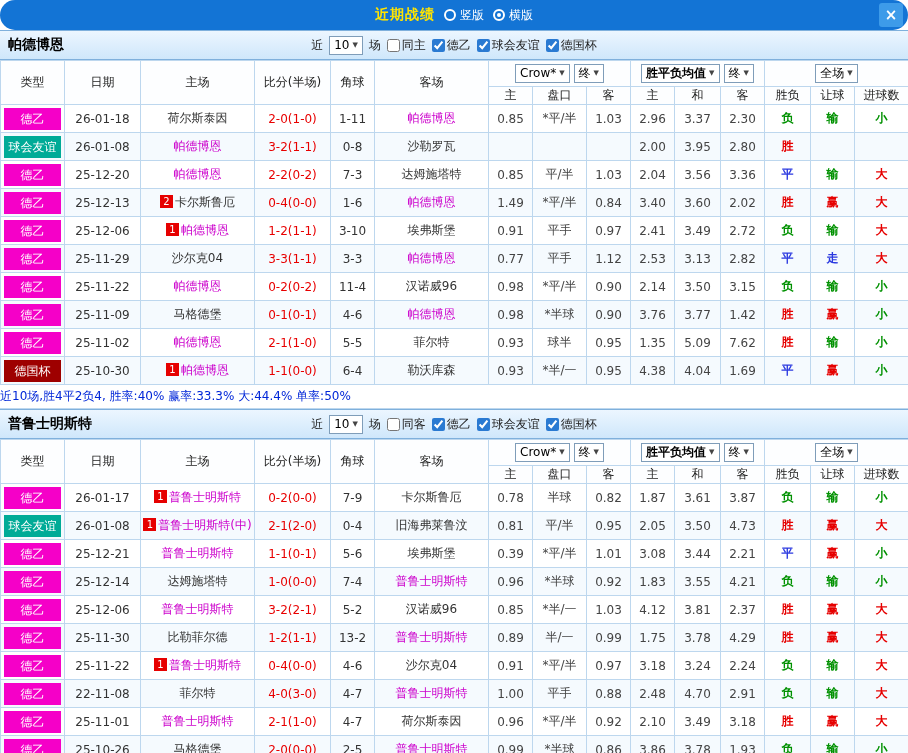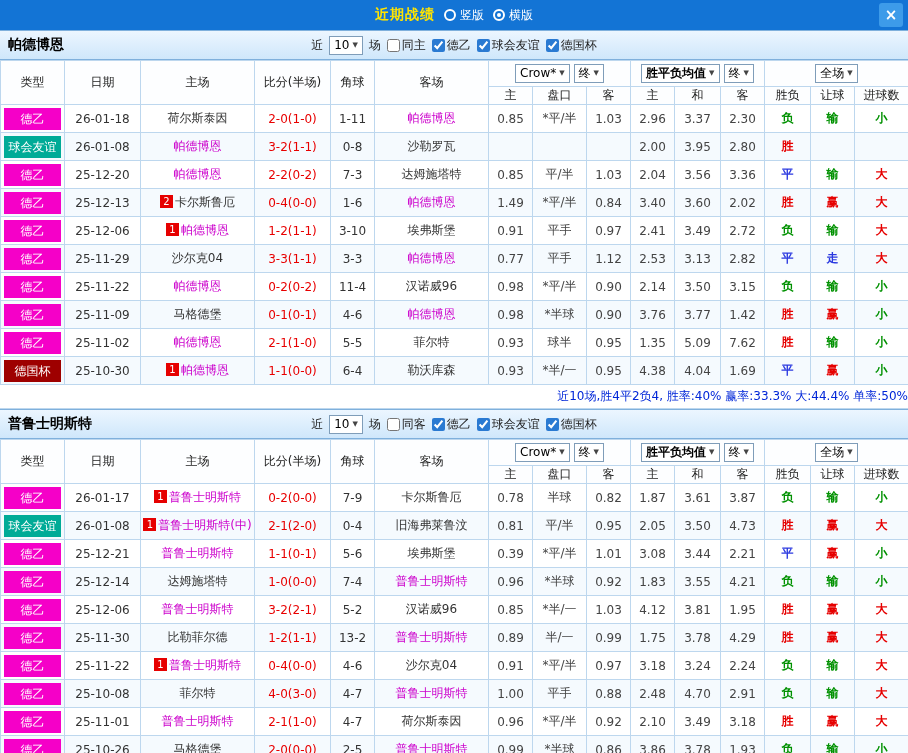--- a/index.html
+++ b/index.html
@@ -1,20 +1,20 @@
 <!DOCTYPE html>
 <html><head>
 <meta charset="utf-8">
 <style>
   html,body{margin:0;padding:0;background:#fff;}
   body{width:908px;height:753px;overflow:hidden;font-family:"DejaVu Sans","Liberation Sans",sans-serif;}
   .page{width:908px;height:753px;overflow:hidden;background:#fff;}
 
   
-  .topbar{height:30px;background:#1374d5;position:relative;display:flex;align-items:center;}
+  .topbar{height:30px;background:#1374d5;position:relative;display:flex;align-items:center;border-radius:15px;}
   .topbar-center{margin:0 auto;display:flex;align-items:center;gap:9px;color:#fff;font-size:12px;}
   .title{color:#ffe400;font-weight:bold;font-size:14px;letter-spacing:1px;}
   .radio{display:inline-flex;align-items:center;gap:4px;cursor:pointer;}
   .rdot{width:12px;height:12px;border:2px solid #fff;border-radius:50%;box-sizing:border-box;position:relative;display:inline-block;}
   .rdot.checked::after{content:"";position:absolute;inset:2px;background:#fff;border-radius:50%;}
   .close{position:absolute;right:5px;top:3px;width:24px;height:24px;background:#3d9be9;color:#fff;
          display:flex;align-items:center;justify-content:center;border-radius:3px;font-size:15px;font-weight:bold;cursor:pointer;}
 
   
   .section-bar{height:30px;box-sizing:border-box;border-top:1px solid #7fb0dc;border-bottom:1px solid #7fb0dc;
@@ -36,21 +36,21 @@
   thead tr.h2 th{height:17px;}
   .grouphead{display:inline-flex;gap:4px;align-items:center;justify-content:center;}
   tbody td{height:27px;color:#333;}
   tbody tr:nth-child(even) td{background:#f5fafe;}
   .badge{display:block;margin:2px 3px;height:22px;line-height:22px;color:#fff;font-size:12px;}
   .rank{display:inline-block;min-width:13px;height:13px;line-height:13px;background:#e60000;color:#fff;
         font-size:10px;margin-right:2px;vertical-align:1px;}
   td.score{color:#e80000;}
   td.num{color:#444;}
   td.res{font-weight:bold;}
-  .summary{height:23px;line-height:23px;text-align:right;font-size:12px;color:#0026d8;
+  .summary{height:23px;line-height:23px;text-align:left;font-size:12px;color:#0026d8;
            border-bottom:1px solid #bdd7ee;background:#fff;}
 </style>
 </head>
 <body>
 
 <div class="page">
 
   <div class="topbar">
     <div class="topbar-center">
       <span class="title">近期战绩</span>
@@ -534,21 +534,21 @@
             <td>25-12-06</td>
             <td><span style="color: rgb(204, 0, 204);">普鲁士明斯特</span></td>
             <td class="score">3-2(2-1)</td>
             <td>5-2</td>
             <td><span>汉诺威96</span></td>
             <td class="num">0.85</td>
             <td class="num">*半/一</td>
             <td class="num">1.03</td>
             <td class="num">4.12</td>
             <td class="num">3.81</td>
-            <td class="num">1.95</td>
+            <td class="num">2.37</td>
             <td class="res" style="color: rgb(230, 0, 0);">胜</td>
             <td class="res" style="color: rgb(230, 0, 0);">赢</td>
             <td class="res" style="color: rgb(230, 0, 0);">大</td>
           </tr>
           <tr>
             <td>
               <span class="badge" style="background: rgb(245, 0, 200);">德乙</span>
             </td>
             <td>25-11-30</td>
             <td><span>比勒菲尔德</span></td>
@@ -581,21 +581,21 @@
             <td class="num">3.24</td>
             <td class="num">2.24</td>
             <td class="res" style="color: rgb(0, 145, 0);">负</td>
             <td class="res" style="color: rgb(0, 145, 0);">输</td>
             <td class="res" style="color: rgb(230, 0, 0);">大</td>
           </tr>
           <tr>
             <td>
               <span class="badge" style="background: rgb(245, 0, 200);">德乙</span>
             </td>
-            <td>25-10-08</td>
+            <td>22-11-08</td>
             <td><span>菲尔特</span></td>
             <td class="score">4-0(3-0)</td>
             <td>4-7</td>
             <td><span style="color: rgb(204, 0, 204);">普鲁士明斯特</span></td>
             <td class="num">1.00</td>
             <td class="num">平手</td>
             <td class="num">0.88</td>
             <td class="num">2.48</td>
             <td class="num">4.70</td>
             <td class="num">2.91</td>

